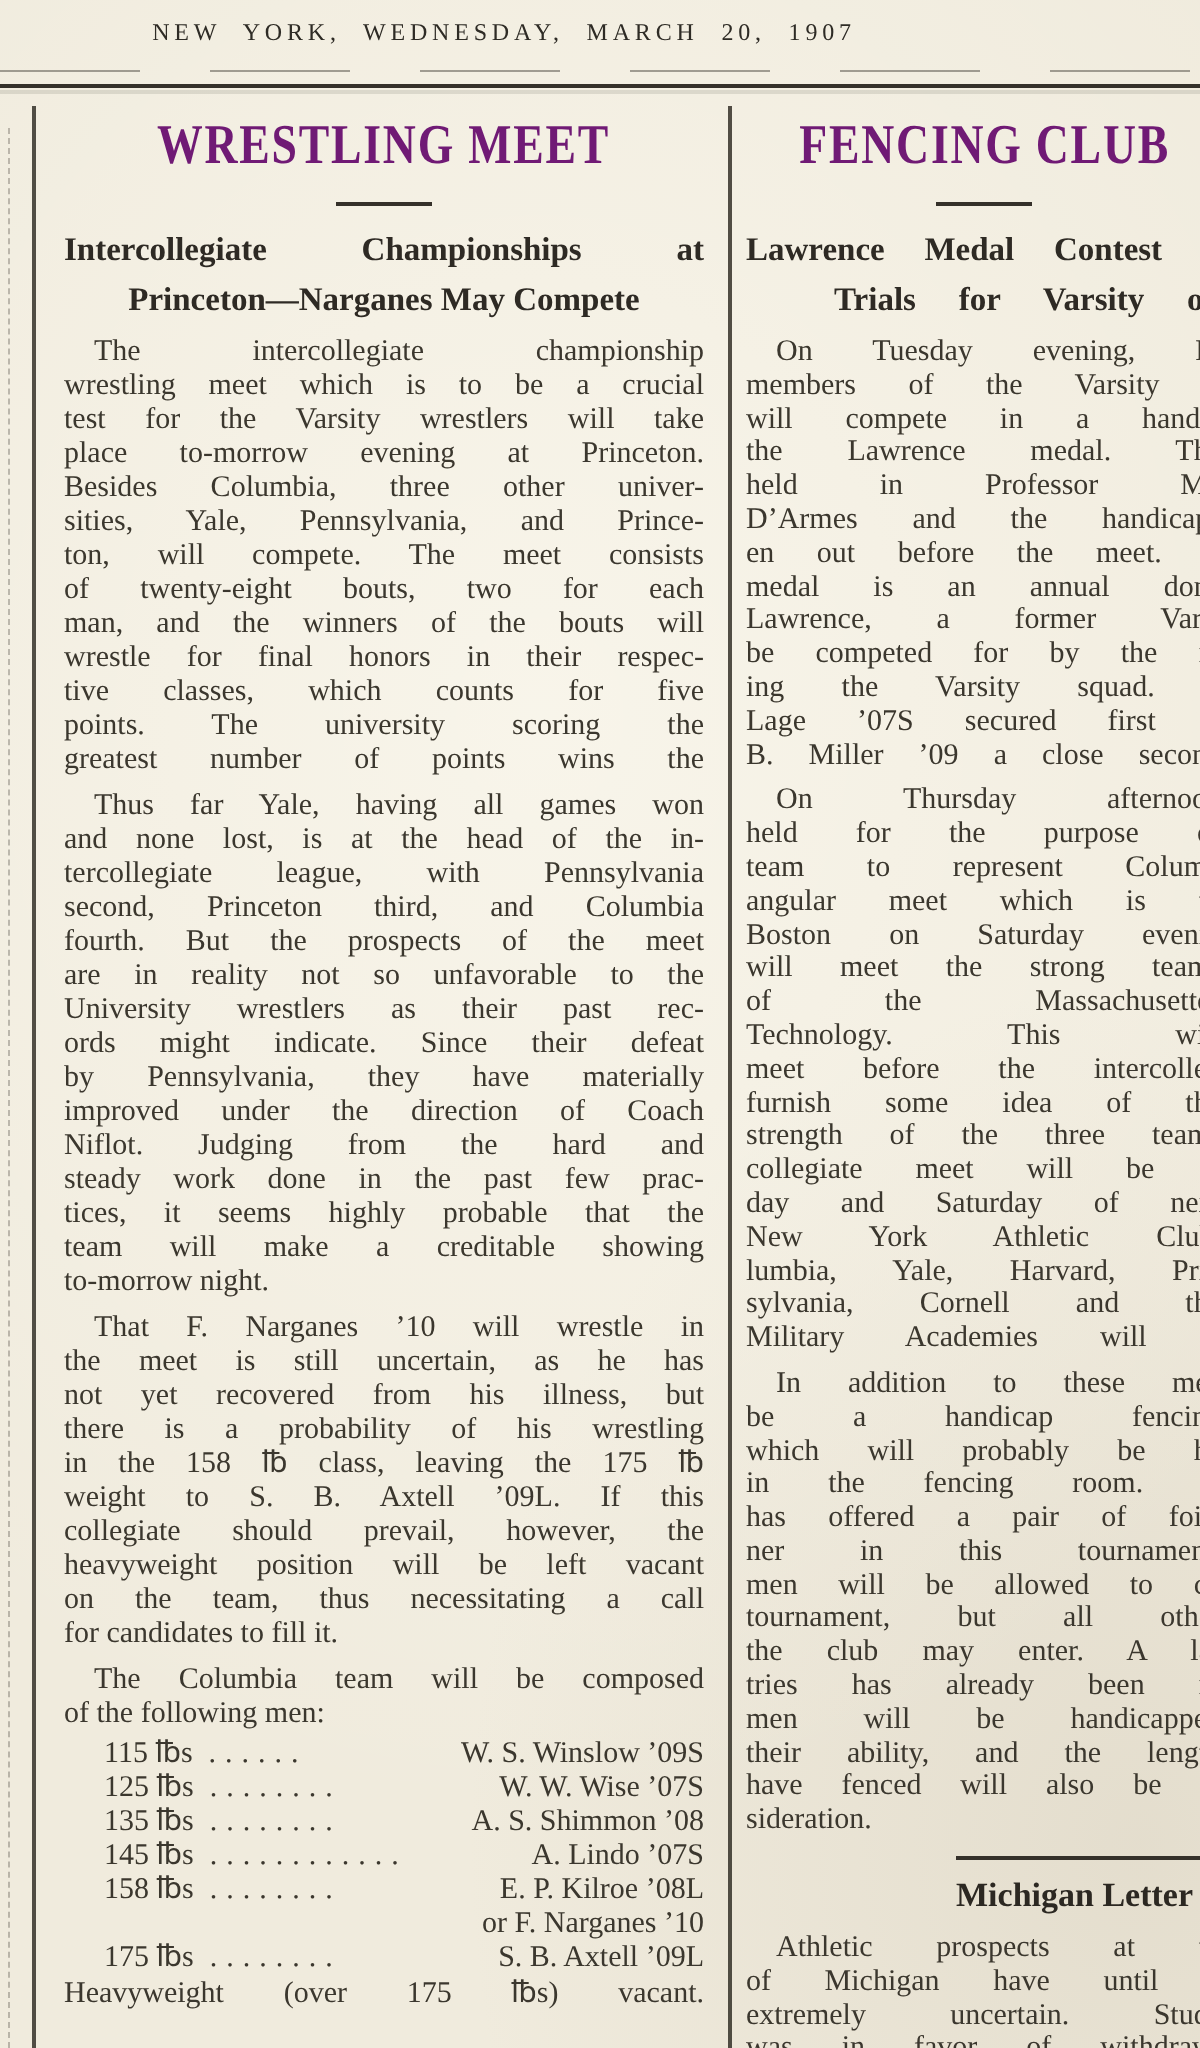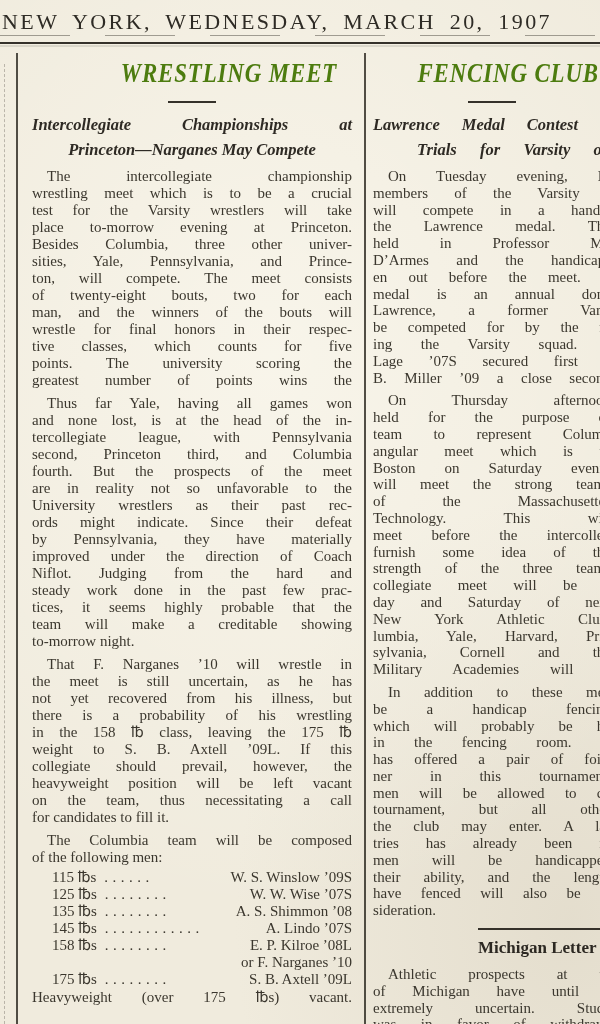--- a/index.html
+++ b/index.html
@@ -9,44 +9,44 @@
     background:
       radial-gradient(ellipse 130% 90% at 45% 35%, rgba(255,253,245,.55) 0%, rgba(255,253,245,0) 60%),
       radial-gradient(ellipse 80% 60% at 95% 90%, rgba(205,196,176,.35) 0%, rgba(205,196,176,0) 70%),
       #f0ebdd;
     font-family:"Liberation Serif","DejaVu Serif",serif;
     color:#3b372e;
   }
   
   .masthead {
     position:absolute; top:9px; left:2px; width:500px;
-    text-align:center; font-size:22px; letter-spacing:2.4px; word-spacing:6px;
+    text-align:center; font-size:12px; letter-spacing:2.4px; word-spacing:6px;
     color:#2e2b25; white-space:nowrap;
   }
   .rule-faint {
     position:absolute; top:35px; left:0; width:600px; height:1px;
     background:repeating-linear-gradient(90deg, rgba(58,54,46,.45) 0 70px, rgba(58,54,46,0) 70px 105px);
   }
   .rule-main {
     position:absolute; top:42px; left:0; width:600px; height:2px;
     background:#35312a; box-shadow:0 3px 0 rgba(53,49,42,.12);
   }
   .vrule-left  { position:absolute; top:53px; bottom:0; left:16px;  width:2px; background:rgba(52,48,40,.85); }
   .vrule-mid   { position:absolute; top:53px; bottom:0; left:364px; width:2px; background:rgba(52,48,40,.85); }
   .vrule-edge  { position:absolute; top:64px; bottom:0; left:4px; width:0; border-left:1px dashed rgba(58,54,46,.30); }
   
   .lcol { position:absolute; left:32px;  top:54px; width:320px; }
   .rcol { position:absolute; left:373px; top:54px; width:238px; }
-  .headline { text-align:right; margin-top:4px; height:34px; color:#4d7c0f;font-style:italic; }
+  .headline { text-align:center; margin-top:4px; height:34px; color:#701a75; }
   .headline span {
     display:inline-block; font-weight:bold; font-size:26px; letter-spacing:1px;
     transform:scaleX(.88) scaleY(1.08); transform-origin:center; white-space:nowrap;
   }
   .hrule { width:48px; height:2px; background:#35312a; margin:9px auto 9px; }
-  .subhead { font-weight:bold; font-size:16.5px; line-height:25px; color:#2e2a24;font-style:italic; }
+  .subhead { font-weight:bold; font-size:16.5px; line-height:25px; color:#2e2a24; }
   .subhead .l1 { text-align:justify; text-align-last:justify; }
   .lcol .subhead .l2 { text-align:center; }
   .rcol .subhead .l2 { padding-left:44px; text-align:justify; text-align-last:justify; }
   .para { margin:6px 0 0; }
   .line {
     font-size:15px; line-height:17px;
     text-align:justify; text-align-last:justify; white-space:normal;
   }
   .rcol .line { line-height:16.8px; }
   .line.indent { text-indent:15px; }

